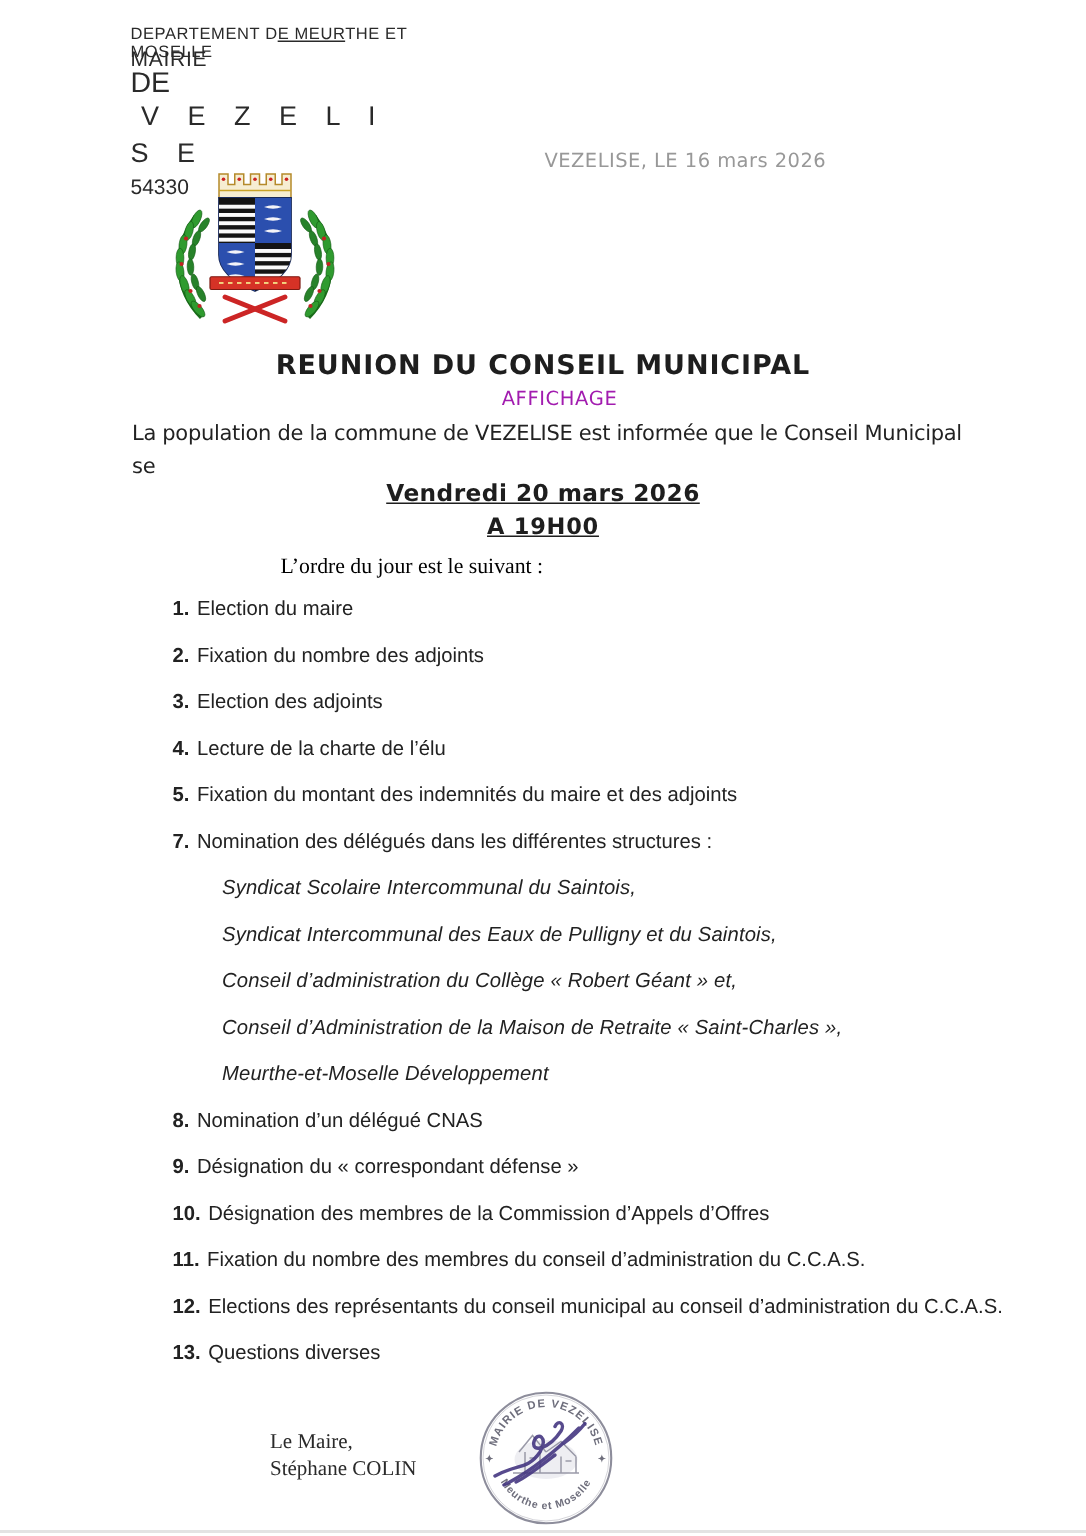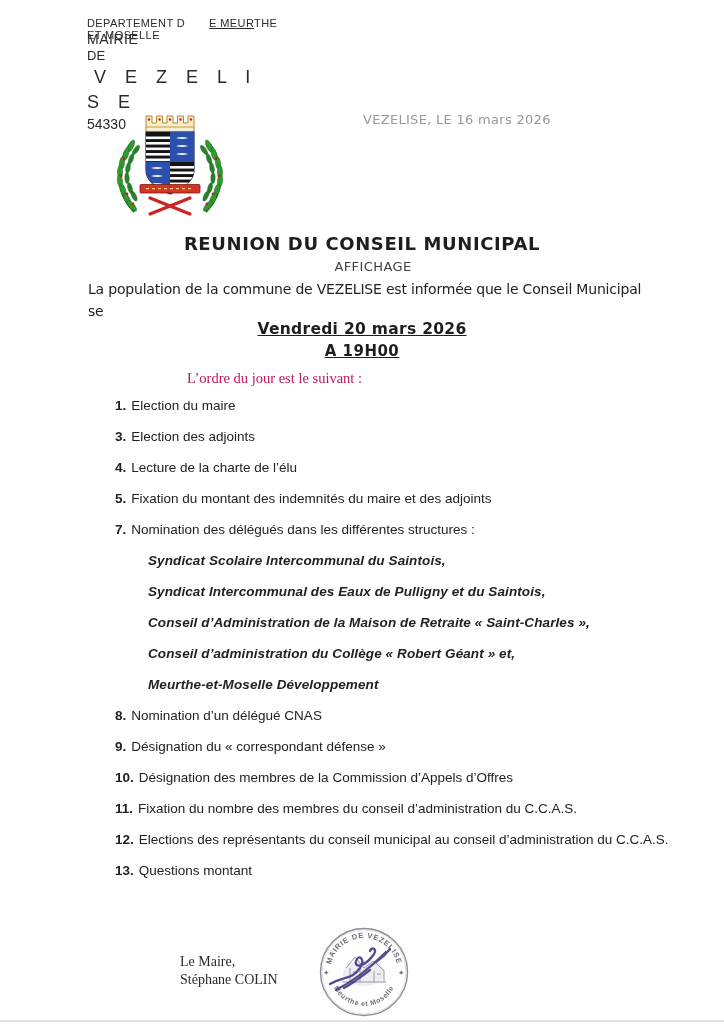--- a/index.html
+++ b/index.html
@@ -10,77 +10,76 @@
     overflow:hidden;
     color:#242424;
     font-family:"Liberation Sans", sans-serif;
   }
   
   .dept{
     position:absolute;left:87px;top:17px;width:200px;
     font-size:11px;letter-spacing:.4px;color:#2a2a2a;
     font-family:"Liberation Sans", sans-serif;
   }
-  .dept .u{text-decoration:underline;padding-left:24px;}
+  .dept .u{text-decoration:underline;}
   .mairie-block{
     position:absolute;left:87px;top:31px;width:186px;
     text-align:left;color:#2a2a2a;
   }
   .mairie-block .mairie{font-size:14px;letter-spacing:.5px;line-height:17px;}
-  .mairie-block .de{font-size:13px;line-height:16px;}
+  .mairie-block .de{font-size:19px;line-height:16px;}
   .mairie-block .city{font-size:18px;letter-spacing:7px;line-height:25px;margin-top:1px;text-indent:7px;}
   .mairie-block .cp{font-size:14px;line-height:17px;margin-top:1px;}
   .dateline{
     position:absolute;left:363px;top:100px;
     font-size:13px;color:#989898;letter-spacing:.3px;
     font-family:"DejaVu Sans", sans-serif;
-    margin-top:12px;
   }
   .arms{position:absolute;left:100px;top:110px;width:140px;height:115px;}
   
   .title{
     position:absolute;left:0;top:233px;width:724px;box-sizing:border-box;
     text-align:center;
     font-family:"DejaVu Sans", sans-serif;
     font-weight:700;font-size:18px;letter-spacing:.6px;color:#1e1e1e;
   }
   .affichage{
     position:absolute;left:0;top:259px;width:724px;box-sizing:border-box;
     padding-left:22px;text-align:center;
     font-family:"DejaVu Sans", sans-serif;
-    font-size:13px;letter-spacing:.4px;color:#404040;
+    font-size:13px;letter-spacing:.4px;color:#a21caf;
   }
   .intro{
     position:absolute;left:88px;top:278px;width:560px;
     font-family:"DejaVu Sans", sans-serif;
     font-size:14px;line-height:22px;color:#222;letter-spacing:-0.2px;
   }
   .meet-date,.meet-time{
     position:absolute;left:0;width:724px;text-align:center;
     font-family:"DejaVu Sans", sans-serif;
     font-weight:700;text-decoration:underline;color:#1e1e1e;
   }
   .meet-date{top:320px;font-size:15.5px;letter-spacing:.3px;}
   .meet-time{top:342px;font-size:15px;letter-spacing:.5px;}
   
   .agenda-heading{
     position:absolute;left:187px;top:370px;
     font-family:"Liberation Serif", serif;
-    font-size:14.5px;color:#be185d;
+    font-size:14.5px;color:#000000;
   }
   .agenda{
     position:absolute;left:115px;top:398px;width:560px;
     font-family:"Liberation Sans", sans-serif;
     font-size:13.5px;color:#222;
   }
   .agenda-row{line-height:16px;margin-bottom:15px;white-space:nowrap;}
   .agenda-row .num{font-weight:700;margin-right:5px;}
   .agenda-sub{
     line-height:16px;margin-bottom:15px;padding-left:33px;
-    font-style:italic;white-space:nowrap;letter-spacing:.1px;font-weight:bold;
+    font-style:italic;white-space:nowrap;letter-spacing:.1px;
   }
   
   .sig{
     position:absolute;left:180px;top:953px;
     font-family:"Liberation Serif", serif;
     font-size:14px;line-height:17.5px;color:#2a2a2a;
   }
   .stamp{position:absolute;left:316px;top:924px;width:96px;height:96px;}
   .page-edge{position:absolute;left:0;top:1020px;width:724px;height:2px;background:#dcdcdc;opacity:.8;}
 </style>
@@ -204,35 +203,36 @@
     <div>La population de la commune de VEZELISE est informée que le Conseil Municipal se</div>
   </div>
 
   <div class="meet-date">Vendredi 20 mars 2026</div>
   <div class="meet-time">A 19H00</div>
 
   <div class="agenda-heading">L’ordre du jour est le suivant :</div>
 
   <div class="agenda">
     <div class="agenda-row"><span class="num">1.</span><span>Election du maire</span></div>
+    <div class="agenda-row"><span class="num">2.</span><span>Fixation du nombre des adjoints</span></div>
     <div class="agenda-row"><span class="num">3.</span><span>Election des adjoints</span></div>
     <div class="agenda-row"><span class="num">4.</span><span>Lecture de la charte de l’élu</span></div>
     <div class="agenda-row"><span class="num">5.</span><span>Fixation du montant des indemnités du maire et des adjoints</span></div>
     <div class="agenda-row"><span class="num">7.</span><span>Nomination des délégués dans les différentes structures :</span></div>
     <div class="agenda-sub">Syndicat Scolaire Intercommunal du Saintois,</div>
     <div class="agenda-sub">Syndicat Intercommunal des Eaux de Pulligny et du Saintois,</div>
+    <div class="agenda-sub">Conseil d’administration du Collège « Robert Géant » et,</div>
     <div class="agenda-sub">Conseil d’Administration de la Maison de Retraite « Saint-Charles »,</div>
-    <div class="agenda-sub">Conseil d’administration du Collège « Robert Géant » et,</div>
     <div class="agenda-sub">Meurthe-et-Moselle Développement</div>
     <div class="agenda-row"><span class="num">8.</span><span>Nomination d’un délégué CNAS</span></div>
     <div class="agenda-row"><span class="num">9.</span><span>Désignation du « correspondant défense »</span></div>
     <div class="agenda-row"><span class="num">10.</span><span>Désignation des membres de la Commission d’Appels d’Offres</span></div>
     <div class="agenda-row"><span class="num">11.</span><span>Fixation du nombre des membres du conseil d’administration du C.C.A.S.</span></div>
     <div class="agenda-row"><span class="num">12.</span><span>Elections des représentants du conseil municipal au conseil d’administration du C.C.A.S.</span></div>
-    <div class="agenda-row"><span class="num">13.</span><span>Questions montant</span></div>
+    <div class="agenda-row"><span class="num">13.</span><span>Questions diverses</span></div>
   </div>
 
   <div class="sig">
     <div>Le Maire,</div>
     <div>Stéphane COLIN</div>
   </div>
 
   <svg class="stamp" viewBox="0 0 96 96" xmlns="http://www.w3.org/2000/svg">
     <defs>
       <path id="arcTop" d="M 14,48 A 34,34 0 0 1 82,48" fill="none"></path>

